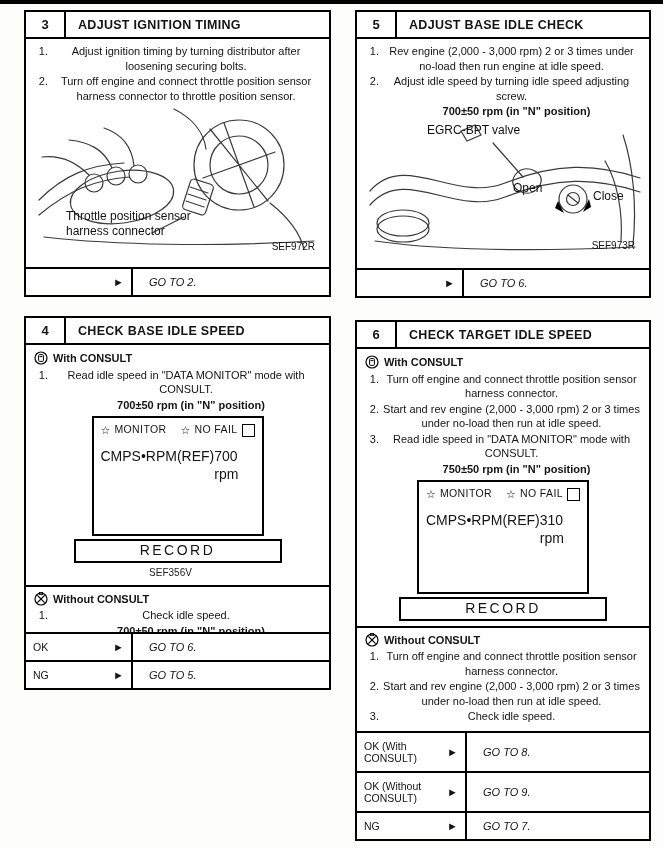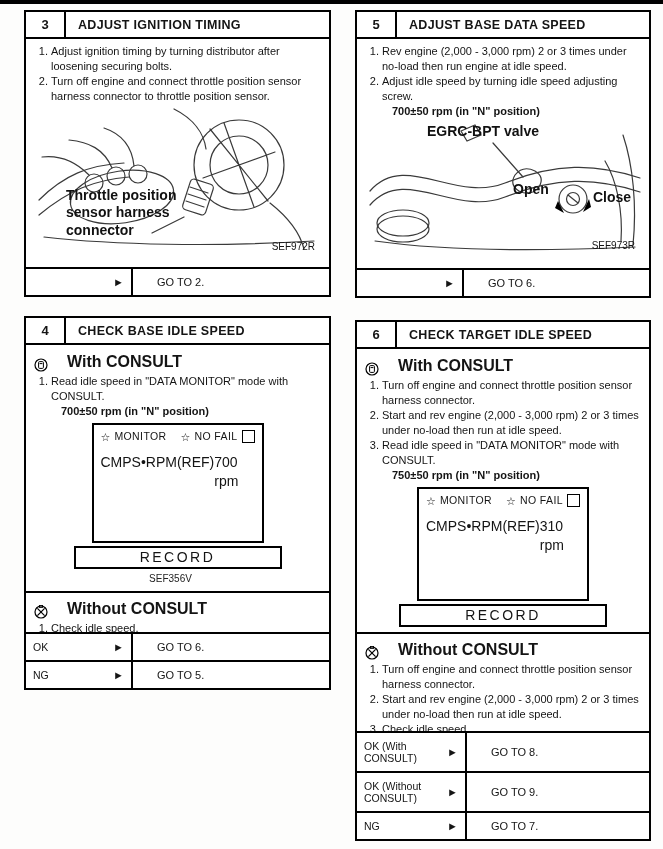--- a/index.html
+++ b/index.html
@@ -20,25 +20,25 @@
   .pbox-num {
     width:40px; border-right:2px solid #000; display:flex; align-items:center;
     justify-content:center; font-weight:bold; font-size:13px;
   }
   .pbox-title {
     flex:1; display:flex; align-items:center; padding-left:12px;
     font-weight:bold; font-size:12.5px; letter-spacing:.3px;
   }
   .pbox-body { flex:1 1 auto; padding:5px 8px 2px 8px; font-size:11px; line-height:1.32; overflow:hidden; }
 
-  ol.steps { margin:0 0 2px 0; padding-left:17px; }
+  ol.steps { margin:0 0 2px 0; padding-left:17px;text-align:center; }
   ol.steps li { margin:0 0 1px 0; }
   .spec { font-weight:bold; margin:1px 0 2px 10px; }
 
-  .consult-head { display:flex; align-items:flex-end; gap:19px; font-weight:bold; font-size:16px; margin:1px 0 2px 0; }
+  .consult-head { display:flex; align-items:flex-start; gap:5px; font-weight:bold; font-size:11px; margin:1px 0 2px 0; }
   .consult-head svg { flex:0 0 auto; }
 
   .screen-wrap { margin:4px 0 0 0; }
   .screen {
     width:172px; margin:0 auto; border:2px solid #000; background:#fff;
     display:flex; flex-direction:column; padding:5px 7px;
   }
   .scr-head { display:flex; align-items:center; font-size:10.5px; gap:4px; }
   .scr-head .lbl { letter-spacing:.4px; }
   .scr-star { font-size:11px; }
@@ -52,26 +52,26 @@
   .figref { text-align:center; font-size:10px; padding:3px 14px 1px 0; color:#222; }
 
   .hr { border-top:2px solid #000; margin:5px -8px 5px -8px; }
 
   .froute { display:flex; border-top:2px solid #000; flex:0 0 auto; min-height:28px; align-items:stretch; }
   .fleft {
     width:107px; flex:0 0 auto; border-right:2px solid #000;
     display:flex; align-items:center; padding:3px 7px; font-size:10.5px;
   }
   .fleft .arrow { margin-left:auto; font-size:11px; line-height:1; }
-  .fright { flex:1; display:flex; align-items:center; padding-left:24px; font-size:11px; }
+  .fright { flex:1; display:flex; align-items:center; padding-left:16px; font-size:11px;font-style:italic; }
   .wide .fleft { width:110px; }
 
   .figure { position:relative; margin:2px 0 0 0; }
   .figure svg { display:block; }
-  .fig-label { position:absolute; font-size:14px; line-height:1.25; color:#111; background:transparent;font-weight:bold; }
+  .fig-label { position:absolute; font-size:12px; line-height:1.25; color:#111; background:transparent; }
   .fig-ref { position:absolute; right:6px; bottom:2px; font-size:10px; }
 </style>
 </head>
 <body>
 
 <div class="topbar"></div>
 
 <section class="pbox" id="box3" style="left:24px; top:10px; width:307px; height:287px;">
   <div class="pbox-header">
     <div class="pbox-num">3</div>
@@ -114,21 +114,21 @@
       <span></span>
       <span class="arrow">►</span>
     </div>
     <div class="fright">GO TO 2.</div>
   </div>
 </section>
 
 <section class="pbox" id="box5" style="left:355px; top:10px; width:296px; height:288px;">
   <div class="pbox-header">
     <div class="pbox-num">5</div>
-    <div class="pbox-title">ADJUST BASE DATA SPEED</div>
+    <div class="pbox-title">ADJUST BASE IDLE CHECK</div>
   </div>
   <div class="pbox-body">
     <ol class="steps">
       <li>Rev engine (2,000 - 3,000 rpm) 2 or 3 times under no-load then run engine at idle speed.</li>
       <li>
         <span>Adjust idle speed by turning idle speed adjusting screw.</span>
         <div class="spec">700±50 rpm (in "N" position)</div>
       </li>
     </ol>
     <div class="figure" style="height:134px;">

